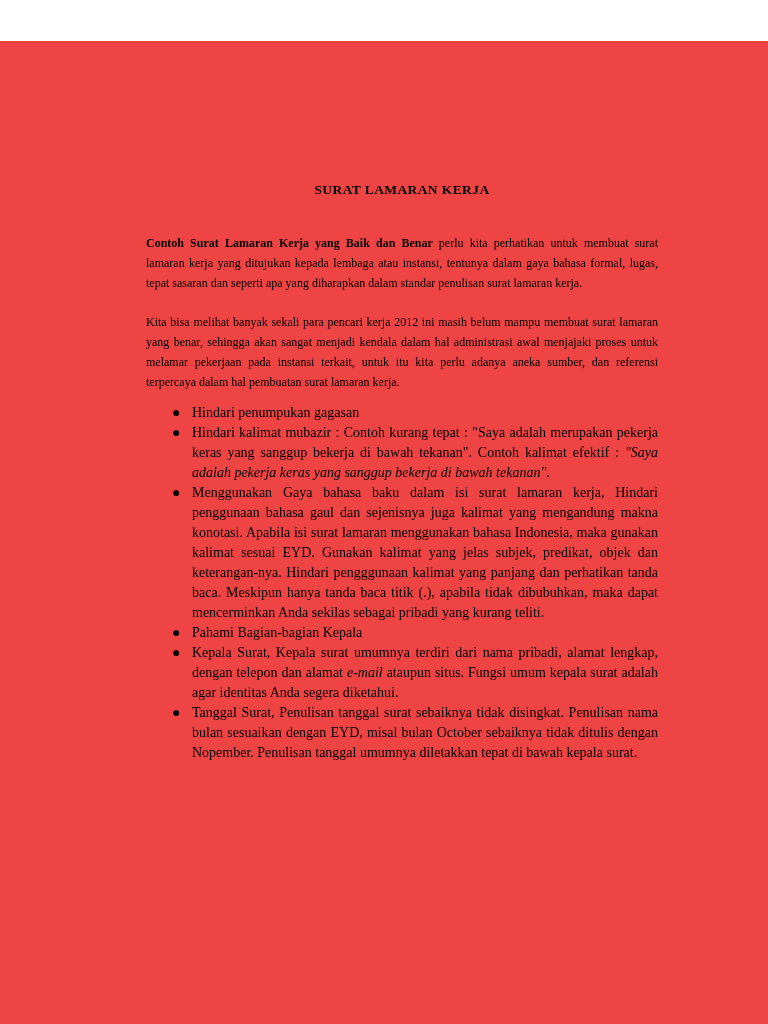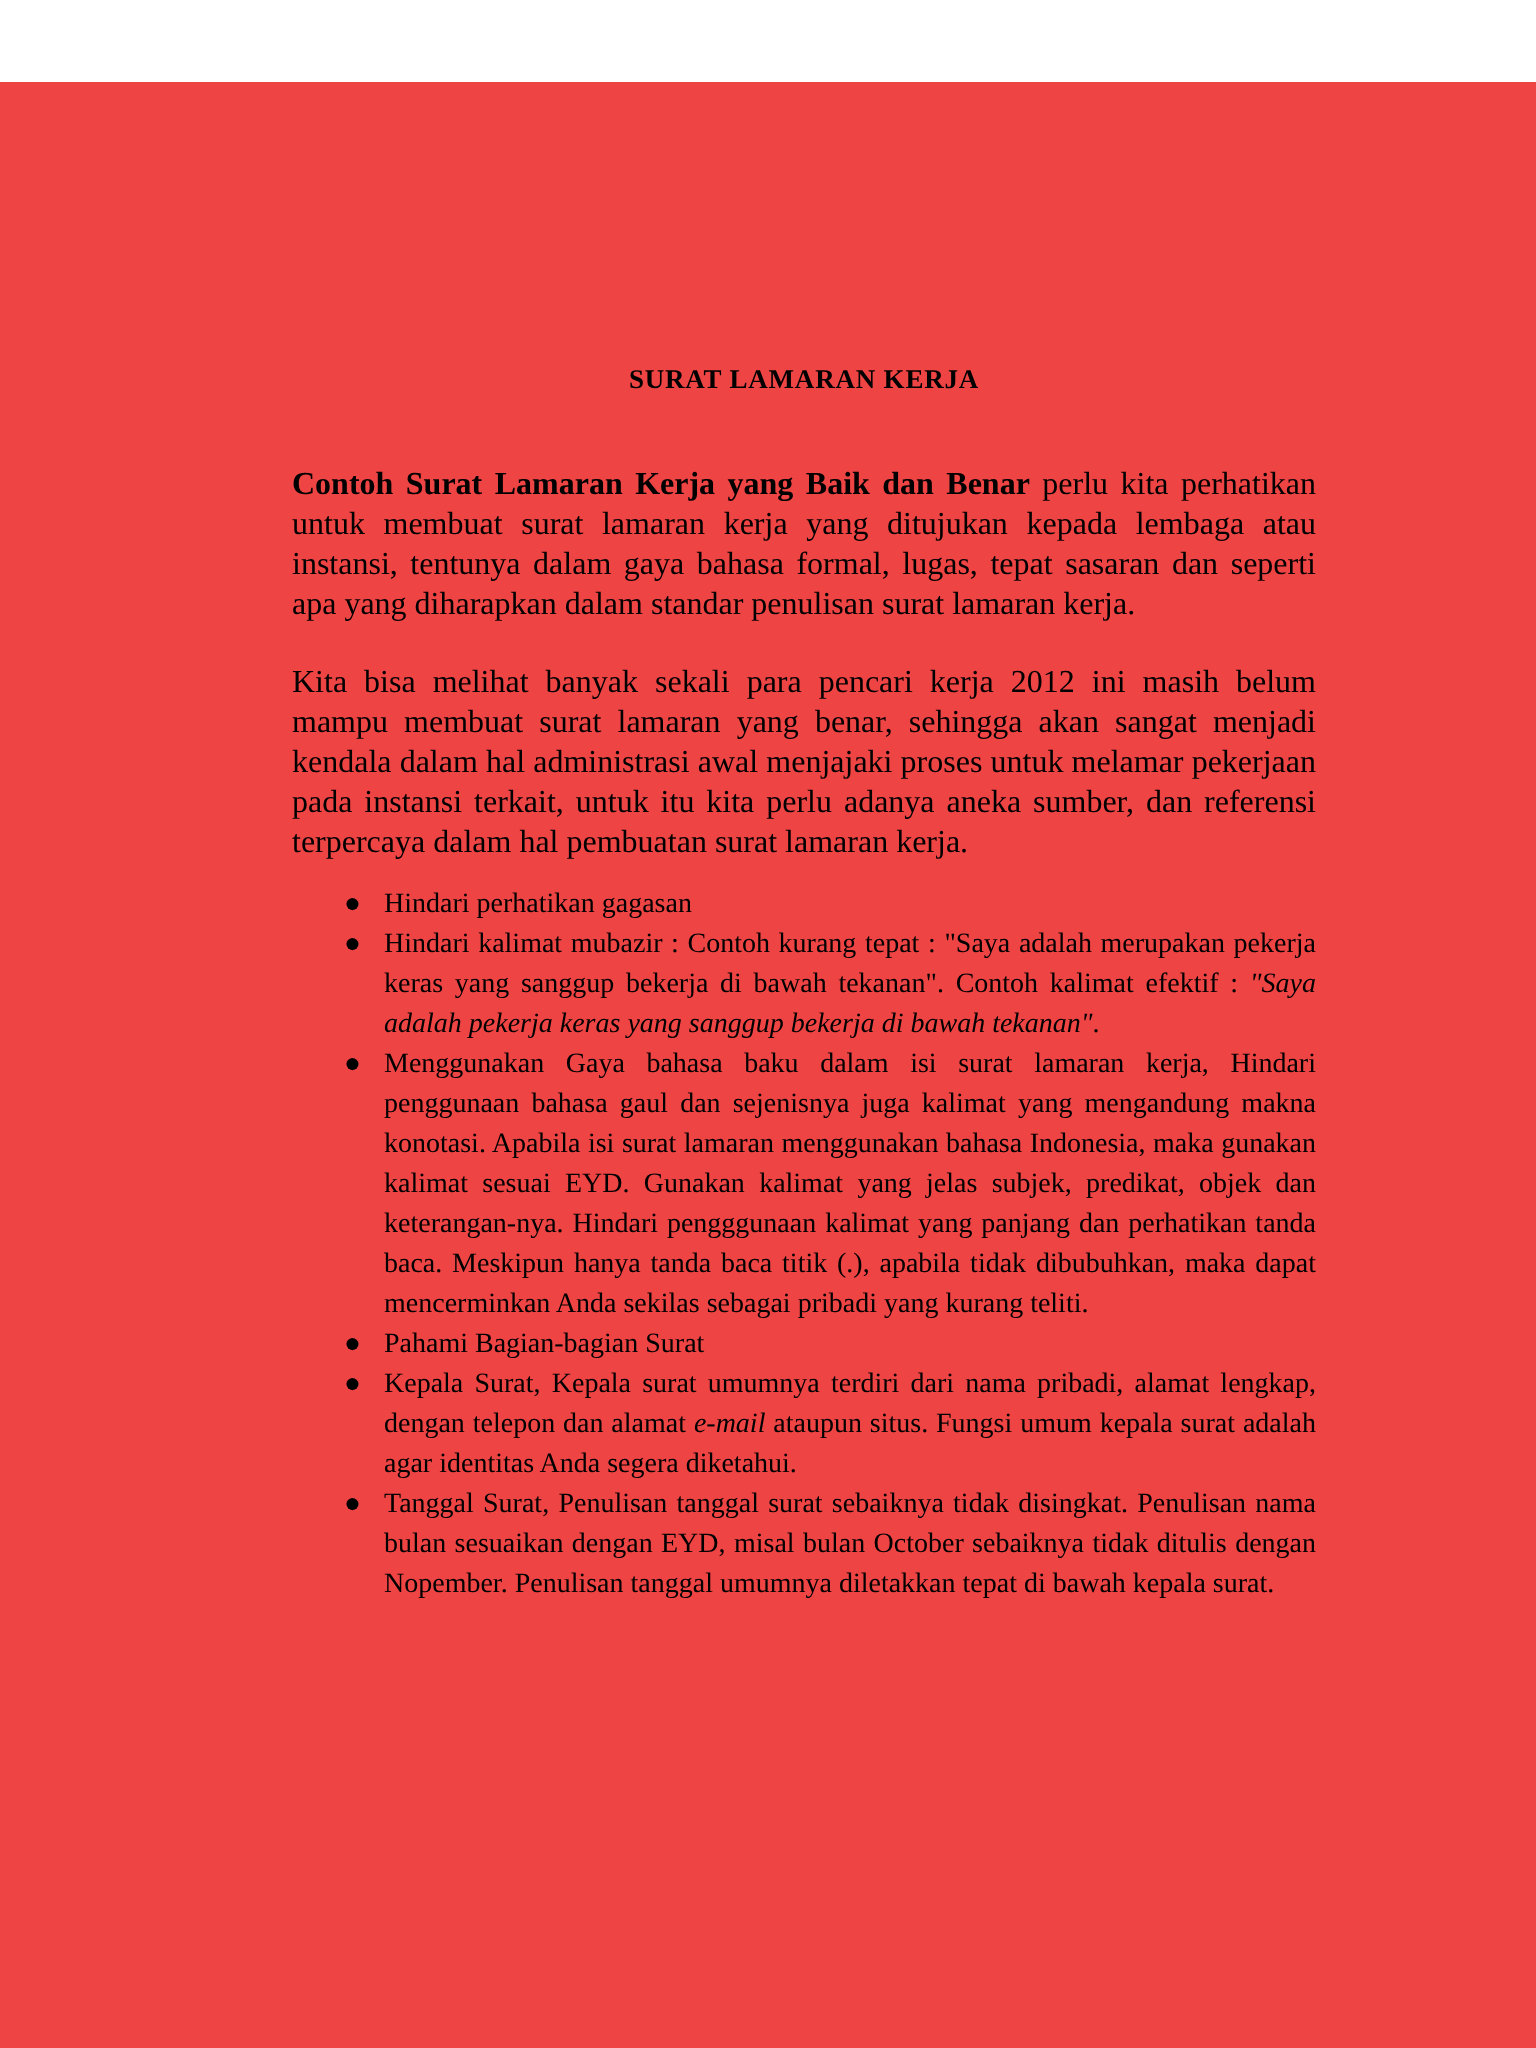--- a/index.html
+++ b/index.html
@@ -29,21 +29,21 @@
   .doc-title {
     text-align: center;
     font-weight: bold;
     font-size: 13.5px;
     letter-spacing: 0.4px;
     margin: 0 0 34px 0;
     line-height: 1.3;
   }
   .para {
     text-align: justify;
-    font-size: 16px;
+    font-size: 12px;
     line-height: 20px;
     margin: 0 0 19px 0;
     text-justify: inter-word;
     hyphens: none;
   }
   .para:last-of-type { margin-bottom: 0; }
   .bold { font-weight: bold; }
   .ital { font-style: italic; }
 
   ul.bullets {
@@ -82,36 +82,36 @@
     </p>
 
     <p class="para">Kita bisa melihat banyak sekali para pencari kerja 2012 ini masih belum mampu membuat surat lamaran yang benar, sehingga akan sangat menjadi kendala dalam hal administrasi awal menjajaki proses untuk melamar pekerjaan pada instansi terkait, untuk itu kita perlu adanya aneka sumber, dan referensi terpercaya dalam hal pembuatan surat lamaran kerja.</p>
 
 
 
     <ul class="bullets">
 
       <li>
         <span class="dot">●</span>
-        <span class="txt"><span>Hindari perhatikan gagasan</span></span>
+        <span class="txt"><span>Hindari penumpukan gagasan</span></span>
       </li>
 
       <li>
         <span class="dot">●</span>
         <span class="txt"><span>Hindari kalimat mubazir : Contoh kurang tepat : "Saya adalah merupakan pekerja keras yang sanggup bekerja di bawah tekanan". Contoh kalimat efektif : </span><span class="ital">"Saya adalah pekerja keras yang sanggup bekerja di bawah tekanan"</span><span>.</span></span>
       </li>
 
       <li>
         <span class="dot">●</span>
         <span class="txt"><span>Menggunakan Gaya bahasa baku dalam isi surat lamaran kerja, Hindari penggunaan bahasa gaul dan sejenisnya juga kalimat yang mengandung makna konotasi. Apabila isi surat lamaran menggunakan bahasa Indonesia, maka gunakan kalimat sesuai EYD. Gunakan kalimat yang jelas subjek, predikat, objek dan keterangan-nya. Hindari pengggunaan kalimat yang panjang dan perhatikan tanda baca. Meskipun hanya tanda baca titik (.), apabila tidak dibubuhkan, maka dapat mencerminkan Anda sekilas sebagai pribadi yang kurang teliti.</span></span>
       </li>
 
       <li>
         <span class="dot">●</span>
-        <span class="txt"><span>Pahami Bagian-bagian Surat</span></span>
+        <span class="txt"><span>Pahami Bagian-bagian Kepala</span></span>
       </li>
 
       <li>
         <span class="dot">●</span>
         <span class="txt"><span>Kepala Surat, Kepala surat umumnya terdiri dari nama pribadi, alamat lengkap, dengan telepon dan alamat </span><span class="ital">e-mail</span><span> ataupun situs. Fungsi umum kepala surat adalah agar identitas Anda segera diketahui.</span></span>
       </li>
 
       <li>
         <span class="dot">●</span>
         <span class="txt"><span>Tanggal Surat, Penulisan tanggal surat sebaiknya tidak disingkat. Penulisan nama bulan sesuaikan dengan EYD, misal bulan October sebaiknya tidak ditulis dengan Nopember. Penulisan tanggal umumnya diletakkan tepat di bawah kepala surat.</span></span>

